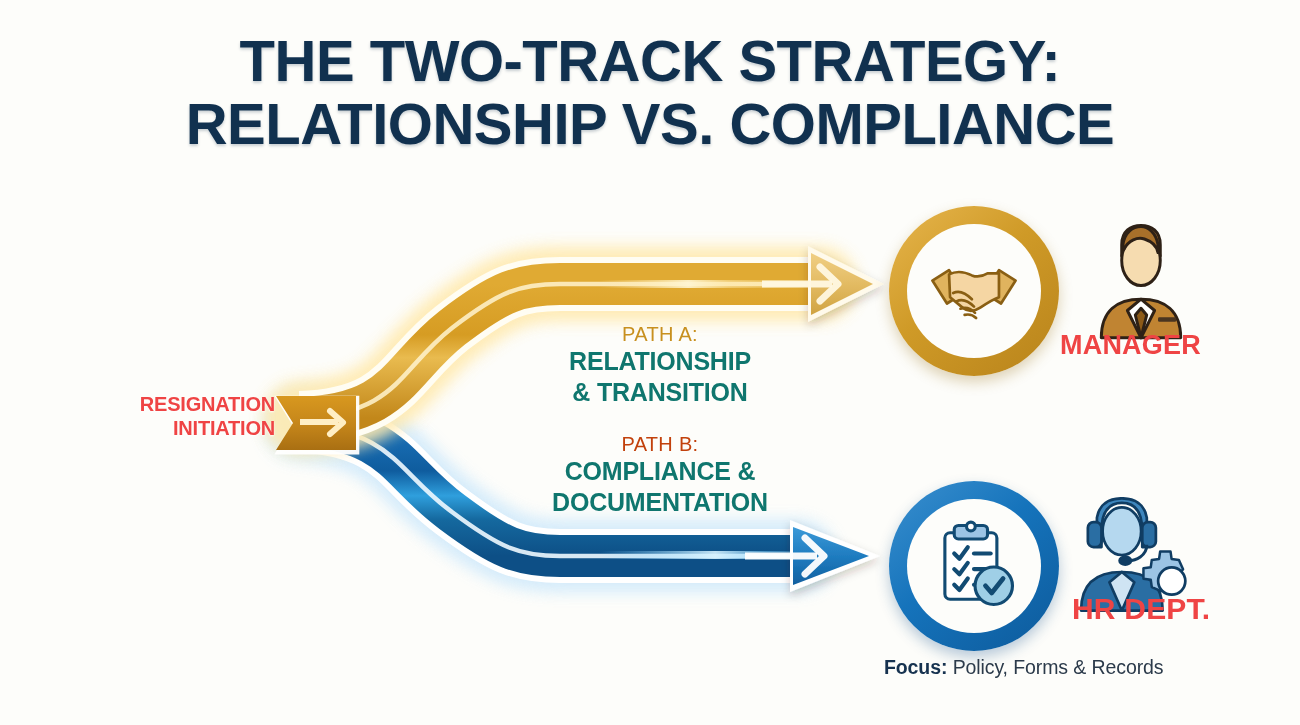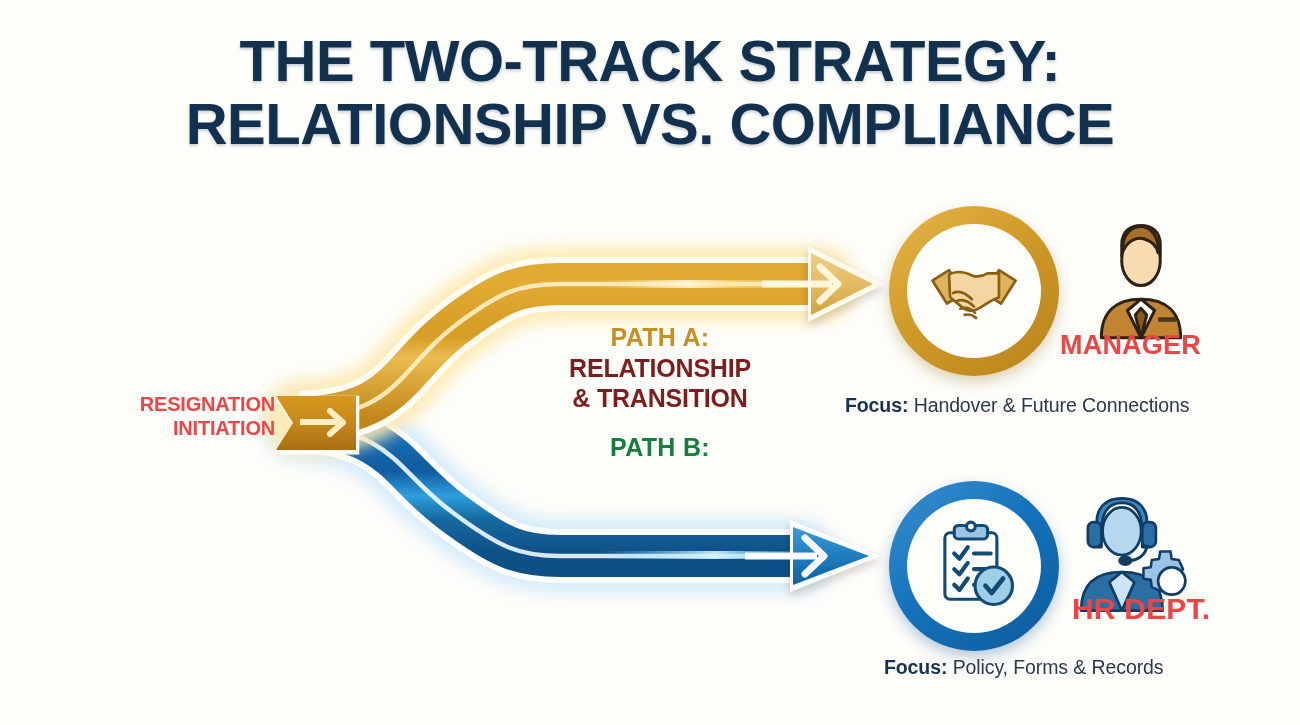--- a/index.html
+++ b/index.html
@@ -37,25 +37,25 @@
     text-align:right;
     font-size:20px; line-height:1.22;
     letter-spacing:-0.2px;
     white-space:pre-line;
     text-shadow:0 1px 2px rgba(255,255,255,.9);
   }
 
   .path-block { position:absolute; text-align:center; width:330px; }
   #path-a-block { left:495px; top:322px; }
   #path-b-block { left:495px; top:432px; }
-  .path-head { font-size:25px; font-weight:bold; line-height:1.22; letter-spacing:.3px; }
+  .path-head { font-size:20px; font-weight:normal; line-height:1.22; letter-spacing:.3px; }
   .path-head.gold { color:#c8901f; }
-  .path-head.blue { color:#15803d; }
+  .path-head.blue { color:#c2410c; }
   .path-body {
-    font-size:25px; font-weight:bold; color:#7f1d1d;
+    font-size:25px; font-weight:bold; color:#0f766e;
     line-height:1.22; letter-spacing:-0.2px; white-space:pre-line;
   }
 
   #manager-label { left:1060px; top:330px; font-size:27px; letter-spacing:.2px; }
   #hr-label { left:1072px; top:592px; font-size:30px; letter-spacing:.2px; }
 
   .focus {
     position:absolute;
     font-size:19.5px;
     color:#2b3a4a;
@@ -225,20 +225,22 @@
 INITIATION</div>
 
   <div class="path-block" id="path-a-block">
     <div class="path-head gold">PATH A:</div>
     <div class="path-body">RELATIONSHIP
 &amp; TRANSITION</div>
   </div>
 
   <div class="path-block" id="path-b-block">
     <div class="path-head blue">PATH B:</div>
+    <div class="path-body">COMPLIANCE &amp;
+DOCUMENTATION</div>
   </div>
 
   <div class="icon-circle" id="manager-circle">
     <div class="inner">
       <svg width="104" height="104" viewBox="0 0 100 100">
         <g stroke="#8a5f13" stroke-width="2.6" stroke-linejoin="round" stroke-linecap="round">
           <path d="M10,40 L26,30 L40,52 L24,62 Z" fill="#e0b35e"></path>
           <path d="M90,40 L74,30 L60,52 L76,62 Z" fill="#e0b35e"></path>
           <path d="M26,34 C34,30 42,32 48,35 C53,37 58,36 63,33 L74,33 L74,56
                    C68,58 62,62 56,66 C50,70 44,70 39,66 L27,56 Z" fill="#f5d6a3"></path>
@@ -260,24 +262,20 @@
         <path d="M38,20 C38,8 46,3 55,3 C64,3 72,8 72,20 L72,30 L38,30 Z" fill="#a8702a"></path>
         <ellipse cx="55" cy="34" rx="17" ry="22" fill="#f6dcb0"></ellipse>
         <path d="M40,24 C44,16 52,13 58,15 C64,17 69,21 70,27 L70,20 C68,9 61,4 55,4 C48,4 40,9 39,21 Z" fill="#a8702a"></path>
         <rect x="70" y="84" width="16" height="4" rx="1.2" fill="#4a3520" stroke="none"></rect>
       </g>
     </svg>
   </div>
 
   <div class="lbl" id="manager-label">MANAGER</div>
 
-  <div class="focus" id="focus-a">
-    <b>Focus:</b>
-    <span>Handover &amp; Future Connections</span>
-  </div>
 
   <div class="icon-circle" id="hr-circle">
     <div class="inner">
       <svg width="104" height="104" viewBox="0 0 100 100">
         <g stroke="#124b73" stroke-width="3" stroke-linejoin="round" stroke-linecap="round">
           <rect x="22" y="18" width="50" height="64" rx="5" fill="#ffffff"></rect>
           <rect x="31" y="11" width="32" height="13" rx="4" fill="#9cc4e4"></rect>
           <circle cx="47" cy="12" r="4.2" fill="#ffffff"></circle>
           <g fill="none" stroke-width="4">
             <path d="M31,38 L36,43 L44,32"></path>

